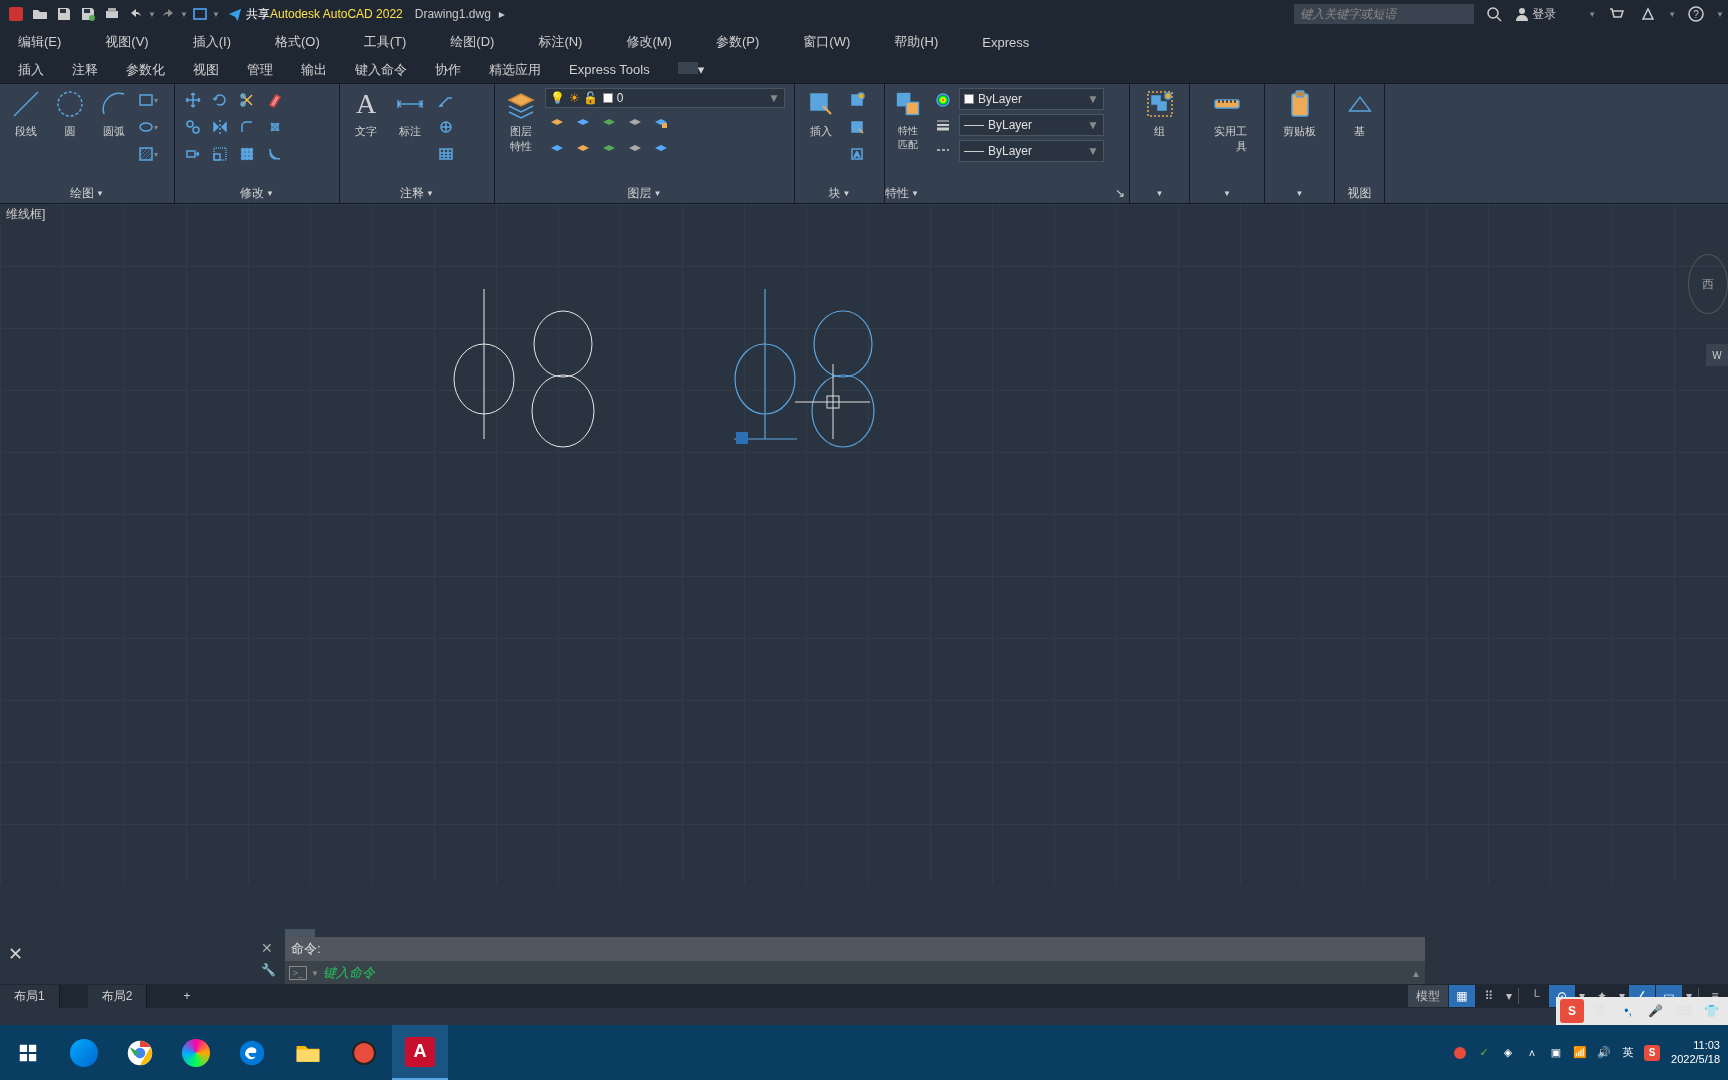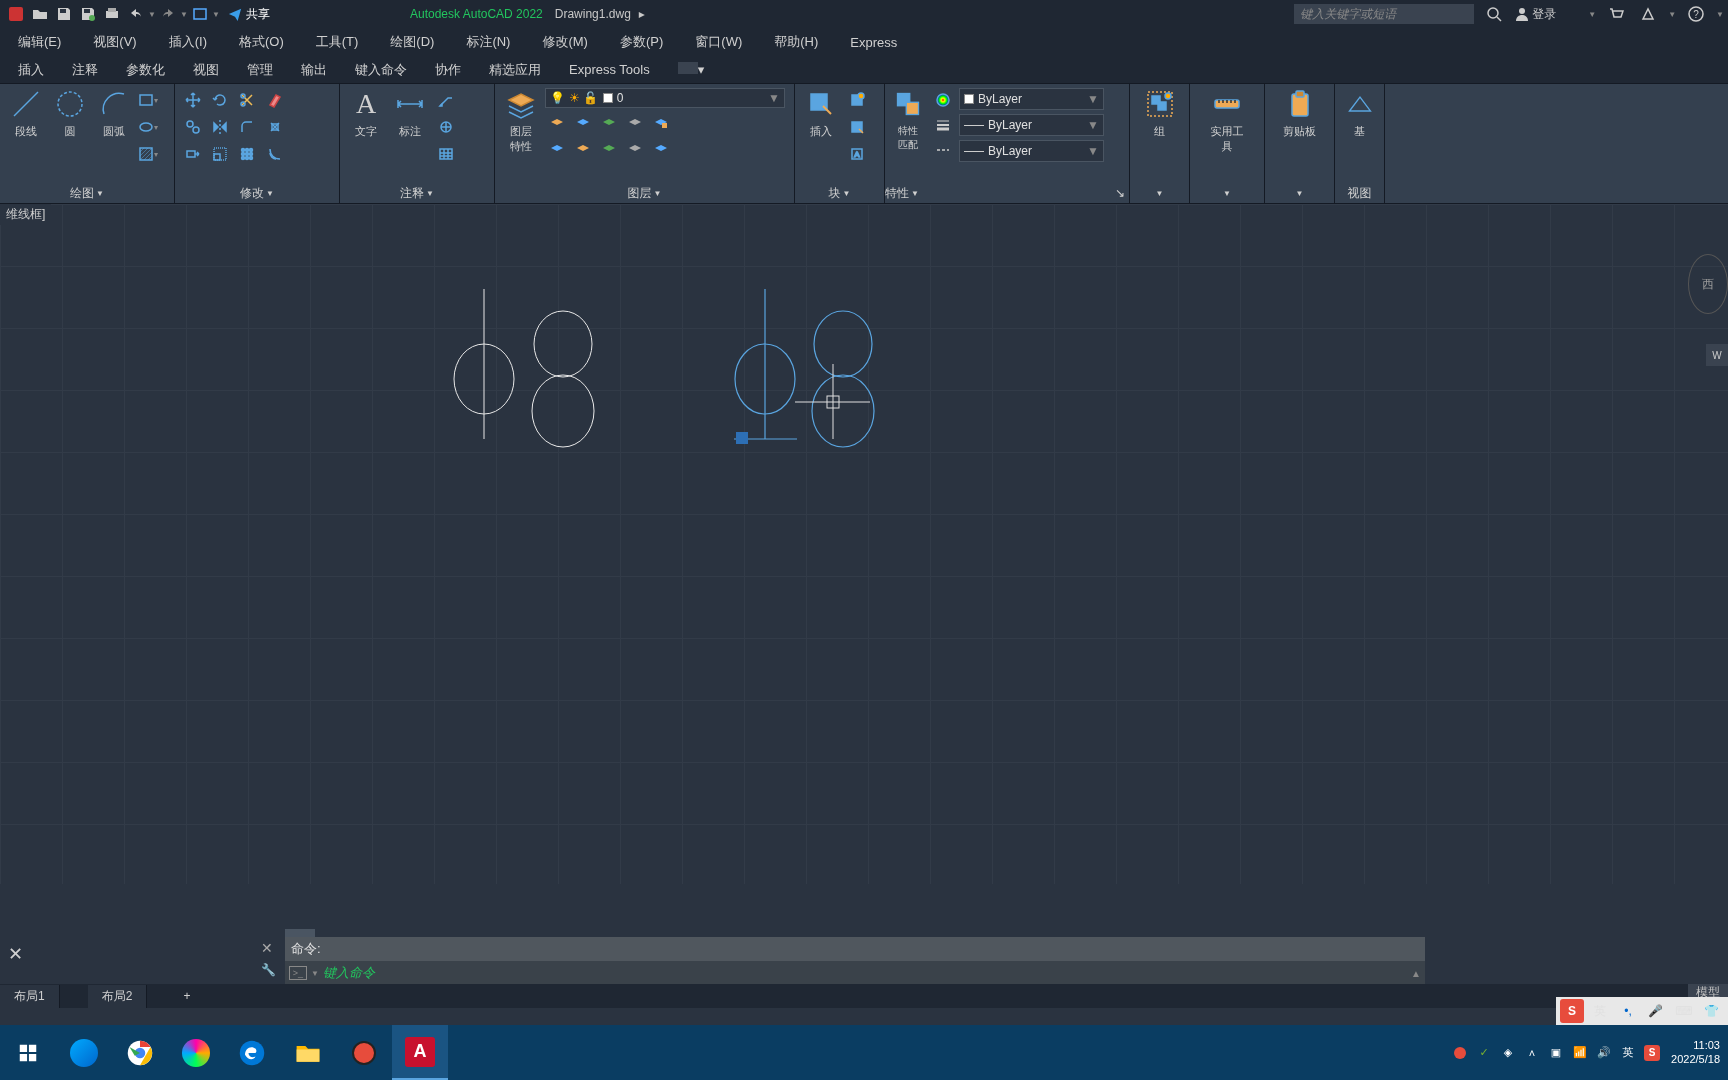--- a/index.html
+++ b/index.html
@@ -3,43 +3,43 @@
 <meta charset="utf-8">
 <style>
 * { margin: 0; padding: 0; box-sizing: border-box; font-family: "Microsoft YaHei", sans-serif; }
 body { width: 1728px; height: 1080px; background: #2a3340; overflow: hidden; color: #e0e0e0; font-size: 12px; }
 
 
 .title-bar { height: 28px; background: #1f2733; display: flex; align-items: center; padding: 0 4px; }
 .qat-btn { width: 22px; height: 22px; display: flex; align-items: center; justify-content: center; color: #c8c8c8; margin: 0 1px; }
 .qat-btn svg { width: 16px; height: 16px; }
 .share-btn { display: flex; align-items: center; gap: 4px; margin-left: 8px; color: #ffffff; }
-.title-text { color: #22c55e; font-size: 12px; margin-left: 140px; }
+.title-text { color: #fde047; font-size: 12px; }
 .file-text { color: #c8c8c8; margin-left: 12px; }
 .title-right { margin-left: auto; display: flex; align-items: center; gap: 8px; }
 .search-box { background: #3a4350; padding: 2px 6px; width: 180px; color: #888; font-style: italic; font-size: 12px; height: 20px; display:flex; align-items:center; }
 
 
-.menu-bar { height: 28px; background: #1f2733; display: flex; align-items: center; padding: 0 4px; gap: 4px; }
+.menu-bar { height: 28px; background: #1f2733; display: flex; align-items: center; padding: 0 4px; gap: 16px; }
 .menu-item { padding: 4px 14px; color: #d0d0d0; font-size: 13px; }
 
 
 .ribbon-tabs { height: 28px; background: #1f2733; display: flex; align-items: center; padding: 0 4px; border-bottom: 1px solid #141a24; }
 .ribbon-tab { padding: 4px 14px; color: #d0d0d0; font-size: 13px; }
 
 
 .ribbon { height: 120px; background: #34404f; display: flex; border-bottom: 1px solid #141a24; }
 .panel { display: flex; flex-direction: column; border-right: 1px solid #141a24; }
 .panel-body { flex: 1; display: flex; align-items: flex-start; padding: 4px 6px; gap: 4px; }
 .panel-title { height: 20px; text-align: center; color: #d0d0d0; font-size: 12px; display:flex; align-items:center; justify-content:center; gap:2px; }
 .panel-title .arrow-down { font-size: 8px; }
 
 .big-tool { display: flex; flex-direction: column; align-items: center; gap: 4px; width: 40px; }
 .big-tool .icon { width: 32px; height: 32px; display: flex; align-items: center; justify-content: center; }
-.big-tool .label { font-size: 11px; color: #d0d0d0; text-align:center; }
+.big-tool .label { font-size: 11px; color: #d0d0d0; text-align:right; }
 .big-tool svg { stroke: #5aa5e0; fill: none; stroke-width: 1.5; }
 
 .small-grid { display: grid; grid-template-columns: repeat(3, 24px); grid-auto-rows: 24px; gap: 3px; }
 .small-tool { width: 24px; height: 24px; display: flex; align-items: center; justify-content: center; }
 .small-tool svg { width: 16px; height: 16px; stroke: #5aa5e0; fill: none; stroke-width: 1.5; }
 .small-dd { width: 8px; color: #888; font-size: 8px; }
 
 
 .layer-row { display: flex; flex-direction: column; gap: 2px; }
 .layer-combo { display:flex; align-items:center; background:#2a3340; border:1px solid #4a5562; padding:1px 4px; width:240px; height:20px; gap:4px; }
@@ -74,21 +74,21 @@
 
 
 .close-left { position:absolute; left:8px; bottom:115px; color:#d0d0d0; font-size:18px; }
 
 
 .layout-tabs { position:absolute; bottom:72px; left:0; height:24px; display:flex; align-items:center; background:#1f2733; width:100%;gap:28px; }
 .layout-tab { padding:3px 14px; background:#2a3340; color:#d0d0d0; border-right:1px solid #141a24; font-size:12px; }
 .layout-add { padding:3px 8px; color:#d0d0d0; }
 
 
-.status-right { position:absolute; bottom:72px; right:0; height:24px; display:flex; align-items:center; gap:1px;flex-direction:column; }
+.status-right { position:absolute; bottom:72px; right:0; height:24px; display:flex; align-items:center; gap:1px; }
 .status-btn { height:22px; min-width:26px; padding:0 3px; display:flex; align-items:center; justify-content:center; color:#c0c0c0; font-size:12px; }
 .status-btn.active { background:#2d6fb5; color:#fff; }
 .status-btn.model { background:#3a4350; padding:0 8px; }
 
 
 .taskbar { position:absolute; bottom:0; left:0; right:0; height:55px; background:#0a3d62; display:flex; align-items:center; }
 .start-btn { width:56px; height:55px; display:flex; align-items:center; justify-content:center; }
 .task-icon { width:56px; height:55px; display:flex; align-items:center; justify-content:center; }
 .task-icon.active { background:#1a5482; border-bottom:2px solid #5aa5e0; }
 .task-right { margin-left:auto; display:flex; align-items:center; gap:6px; padding-right:4px; }

